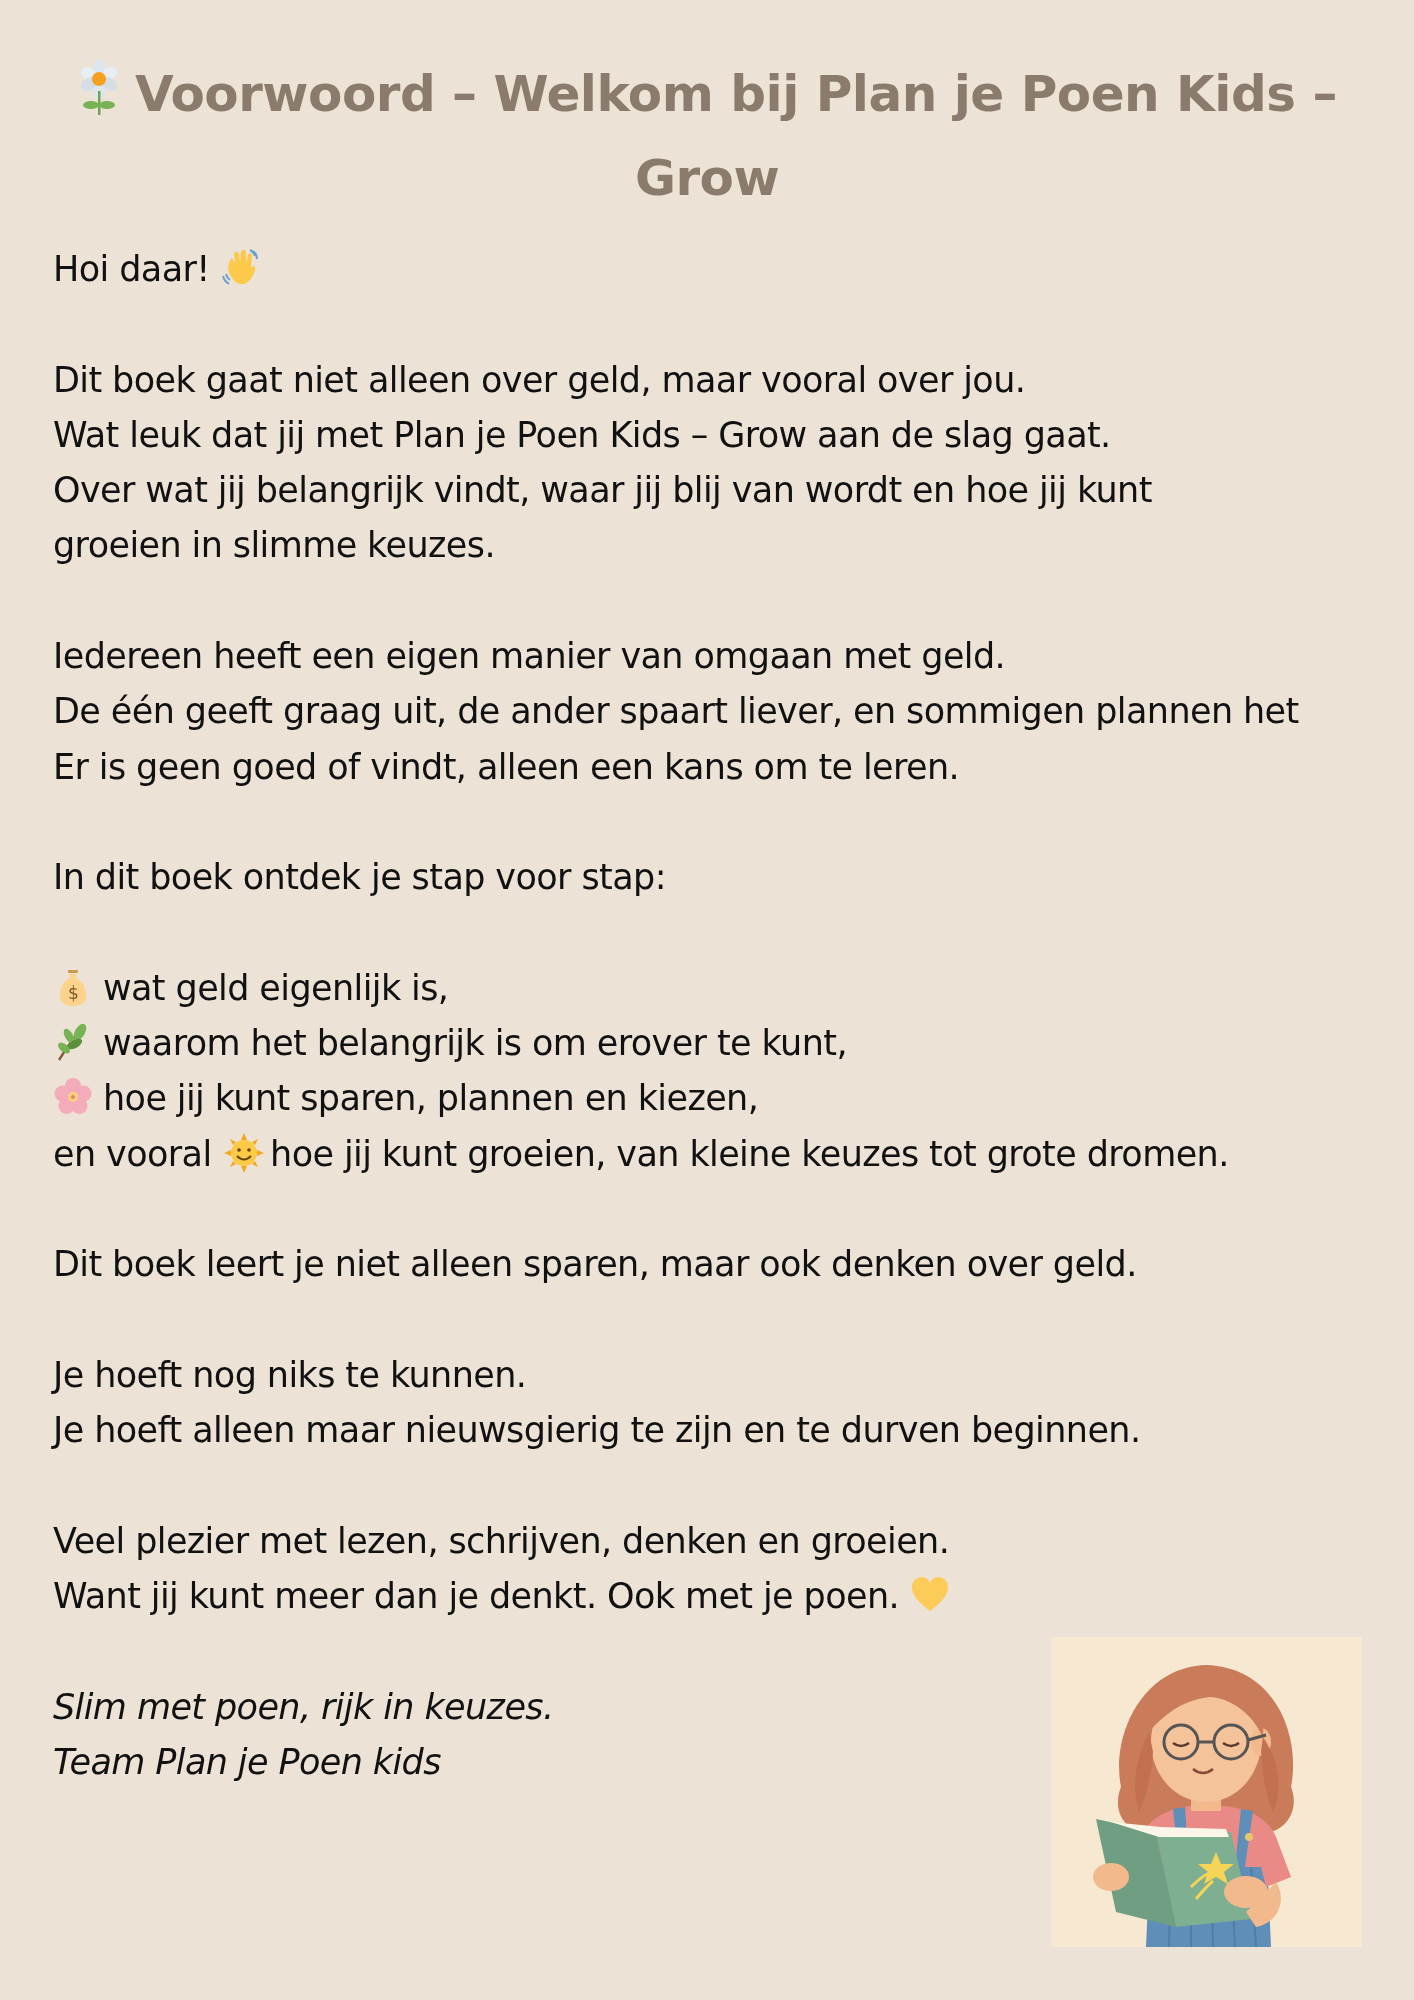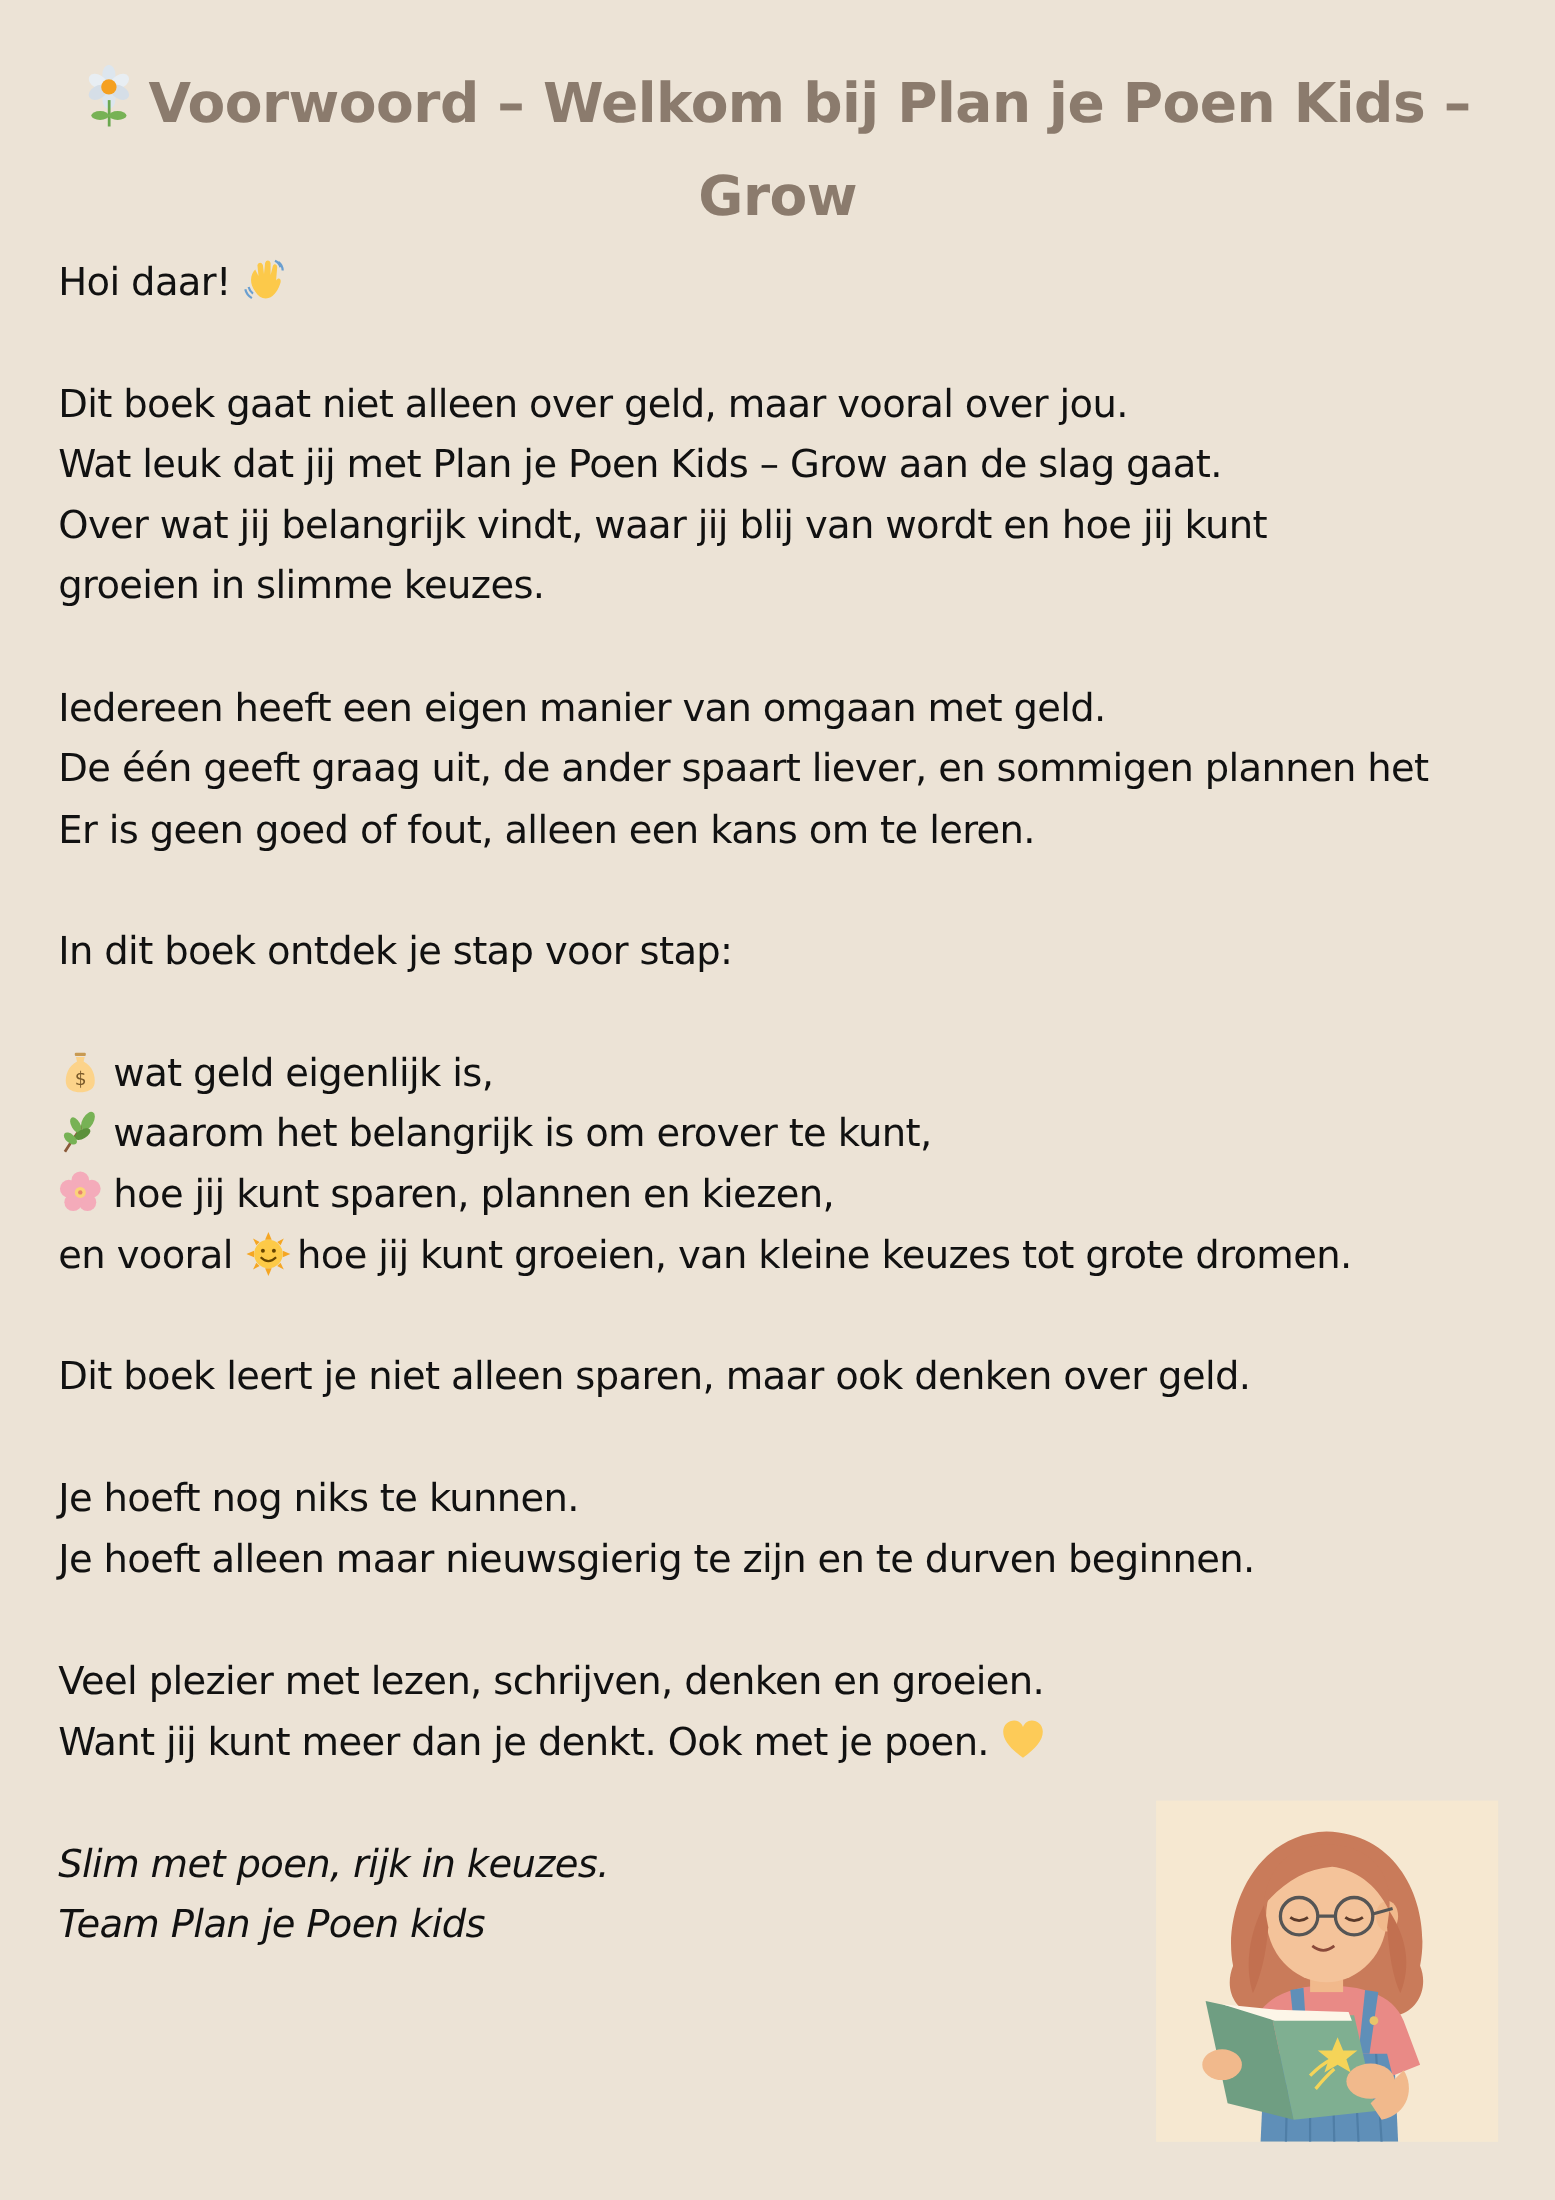--- a/index.html
+++ b/index.html
@@ -38,21 +38,21 @@
     .title .flower {
       display: inline-block;
       width: 44px;
       height: 58px;
       vertical-align: -6px;
       margin-right: 14px;
     }
     .body-text {
       position: absolute;
       left: 53px;
-      top: 230px;
+      top: 242px;
       width: 1320px;
       font-size: 35px;
       line-height: 55.3px;
       letter-spacing: -0.6px;
     }
     .body-text p {
       margin: 0;
       white-space: nowrap;
     }
     .spacer {
@@ -130,21 +130,21 @@
 
     <p>Dit boek gaat niet alleen over geld, maar vooral over jou.</p>
     <p>Wat leuk dat jij met Plan je Poen Kids – Grow aan de slag gaat.</p>
     <p>Over wat jij belangrijk vindt, waar jij blij van wordt en hoe jij kunt</p>
     <p>groeien in slimme keuzes.</p>
 
     <div class="spacer"></div>
 
     <p>Iedereen heeft een eigen manier van omgaan met geld.</p>
     <p>De één geeft graag uit, de ander spaart liever, en sommigen plannen het</p>
-    <p>Er is geen goed of fout, alleen een kans om te leren.</p>
+    <p>Er is geen goed of vindt, alleen een kans om te leren.</p>
 
     <div class="spacer"></div>
 
     <p>In dit boek ontdek je stap voor stap:</p>
 
     <div class="spacer"></div>
 
     <p>
       <span class="emoji lead-emoji">
         <svg viewBox="0 0 40 40" width="40" height="40">

